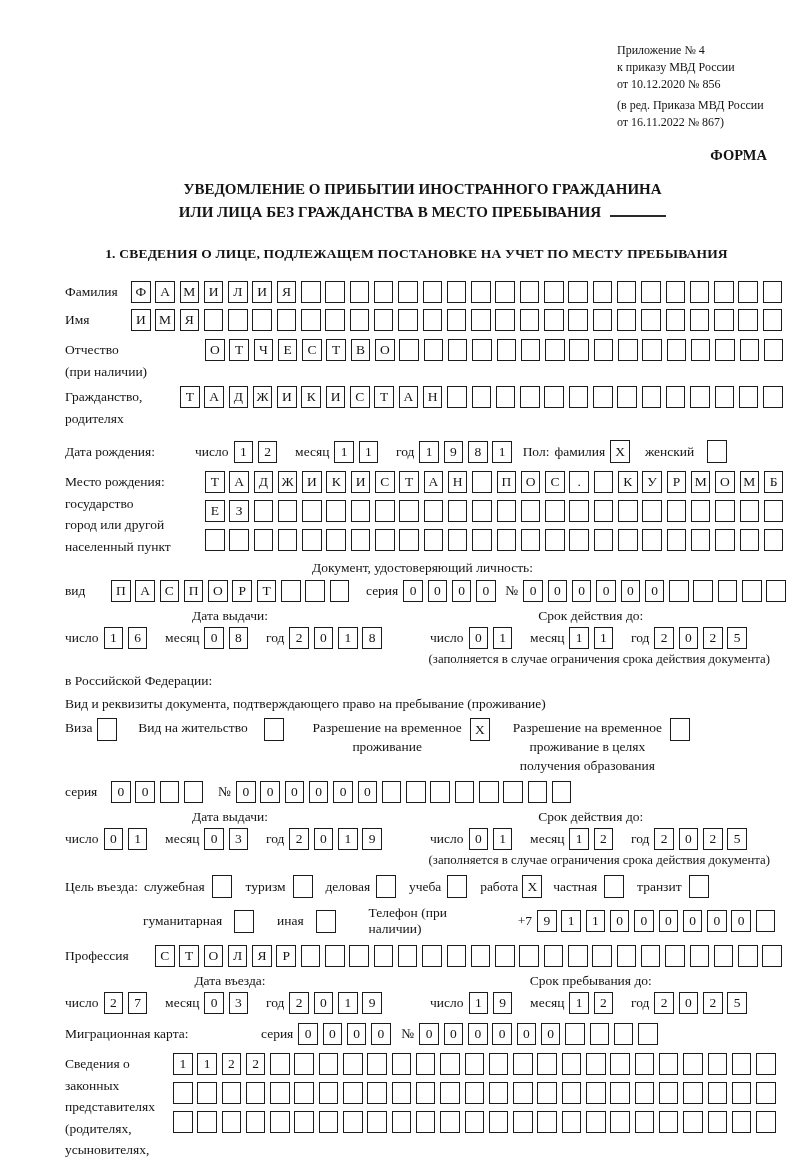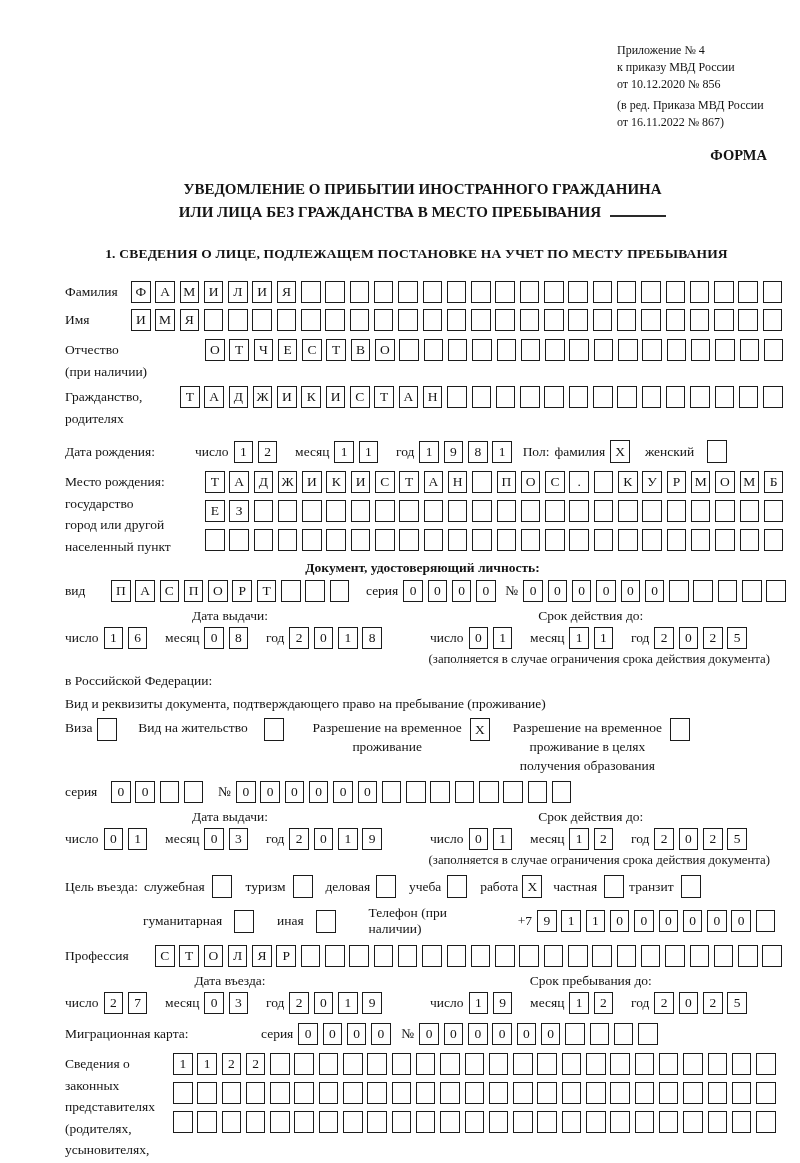--- a/index.html
+++ b/index.html
@@ -315,21 +315,21 @@
           <span class="cell"></span>
           <span class="cell"></span>
           <span class="cell"></span>
           <span class="cell"></span>
           <span class="cell"></span>
           <span class="cell"></span>
         </span>
     </span>
   </div>
 
-  <div style="margin-top:2px;text-align:center;font-weight:bold">Документ, удостоверяющий личность:</div>
+  <div style="margin-top:2px;text-align:center;font-weight:normal">Документ, удостоверяющий личность:</div>
 
   <div class="row" style="margin-top:4px">
     <span class="lbl" style="width:46px">вид</span>
     <span class="boxes">
         <span class="cell">П</span>
         <span class="cell">А</span>
         <span class="cell">С</span>
         <span class="cell">П</span>
         <span class="cell">О</span>
         <span class="cell">Р</span>
@@ -556,21 +556,21 @@
         <span class="boxes cb" style="margin-left:4px">
           <span class="cell">X</span>
         </span>
       </span>
     <span class="opt-inline" style="margin-left:6px">
         <span>частная</span>
         <span class="boxes cb" style="margin-left:7px">
           <span class="cell"></span>
         </span>
       </span>
-    <span class="opt-inline" style="">
+    <span class="opt-inline" style="margin-left:8px">
         <span>транзит</span>
         <span class="boxes cb" style="margin-left:7px">
           <span class="cell"></span>
         </span>
       </span>
   </div>
 
   <div class="row" style="margin-top:7px">
     <span class="opt-inline" style="margin-left:78px">
         <span>гуманитарная</span>

